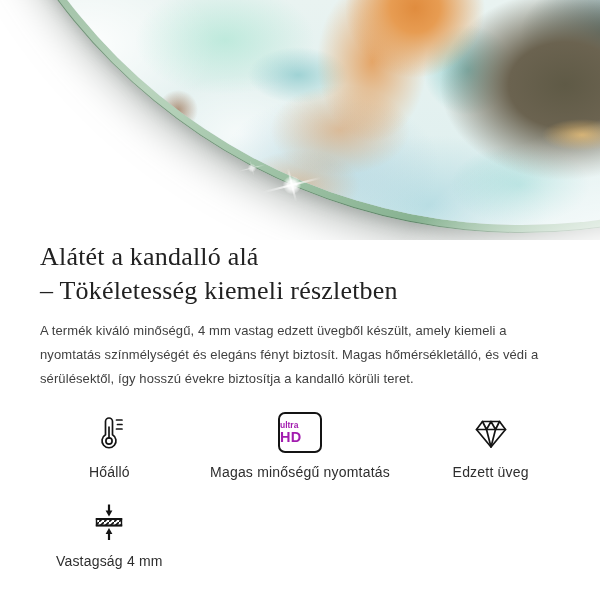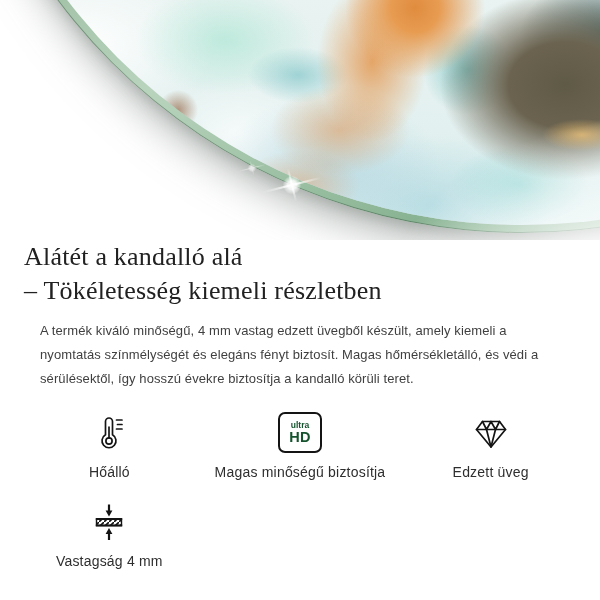--- a/index.html
+++ b/index.html
@@ -44,32 +44,32 @@
       background:radial-gradient(circle,#fff 0%,rgba(255,255,255,.85) 35%,rgba(255,255,255,0) 75%);}
   .sparkle .ray-h{position:absolute;left:-30px;top:-1px;width:60px;height:2px;
       background:linear-gradient(90deg,rgba(255,255,255,0),#fff 50%,rgba(255,255,255,0));}
   .sparkle .ray-v{position:absolute;left:-1px;top:-17px;width:2px;height:34px;
       background:linear-gradient(180deg,rgba(255,255,255,0),#fff 50%,rgba(255,255,255,0));}
   .sp-main{left:292px;top:185px;transform:rotate(-14deg);}
   .sp-small{left:252px;top:168px;transform:rotate(-14deg) scale(.45);opacity:.7;}
 
   
   .content{position:absolute;left:0;top:240px;width:600px;}
-  .title{margin:0;padding:0 24px;font-family:"Liberation Serif",serif;font-weight:400;
+  .title{margin:0;padding:0 40px;font-family:"Liberation Serif",serif;font-weight:400;
          font-size:26px;line-height:34px;color:#212121;letter-spacing:.2px;}
   .desc{margin:11px 40px 10px;font-size:13px;line-height:24px;color:#3f3f3f;width:520px;letter-spacing:.1px;}
 
   
   .features{margin:22px 14px 0;display:grid;grid-template-columns:repeat(3,1fr);row-gap:22px;}
   .feature{display:flex;flex-direction:column;align-items:center;}
   .ficon{height:40px;display:flex;align-items:flex-end;justify-content:center;}
   .flabel{margin-top:11px;font-size:14px;color:#2e2e2e;letter-spacing:.2px;text-align:center;}
   svg.icon{stroke:#141414;fill:none;stroke-width:1.7;stroke-linecap:round;stroke-linejoin:round;}
   .uhd{width:40px;height:37px;border:2.5px solid #141414;border-radius:7px;
-       display:flex;flex-direction:column;align-items:center;justify-content:center;color:#14532d;}
+       display:flex;flex-direction:column;justify-content:center;color:#a21caf;}
   .uhd .t{font-size:8.5px;font-weight:700;line-height:9px;}
   .uhd .b{font-size:14.5px;font-weight:800;line-height:15px;letter-spacing:.3px;}
 </style>
 </head>
 <body>
 
 <div class="hero">
   <div class="glass">
     <div class="glass-inner">
       <div class="art"></div>
@@ -111,21 +111,21 @@
       <div class="flabel">Hőálló</div>
     </div>
 
     <div class="feature">
       <div class="ficon">
         <div class="uhd">
           <div class="t">ultra</div>
           <div class="b">HD</div>
         </div>
       </div>
-      <div class="flabel">Magas minőségű biztosítja</div>
+      <div class="flabel">Magas minőségű nyomtatás</div>
     </div>
 
 
     <div class="feature">
       <div class="ficon">
         <svg class="icon" width="40" height="40" viewBox="0 0 40 40">
           <path d="M11.5 8.5 H28.5 L34.5 16.5 L20 34 L5.5 16.5 Z"></path>
           <path d="M5.5 16.5 H34.5"></path>
           <path d="M11.5 8.5 L15.5 16.5 L20 8.5 L24.5 16.5 L28.5 8.5"></path>
           <path d="M15.5 16.5 L20 34 L24.5 16.5"></path>

